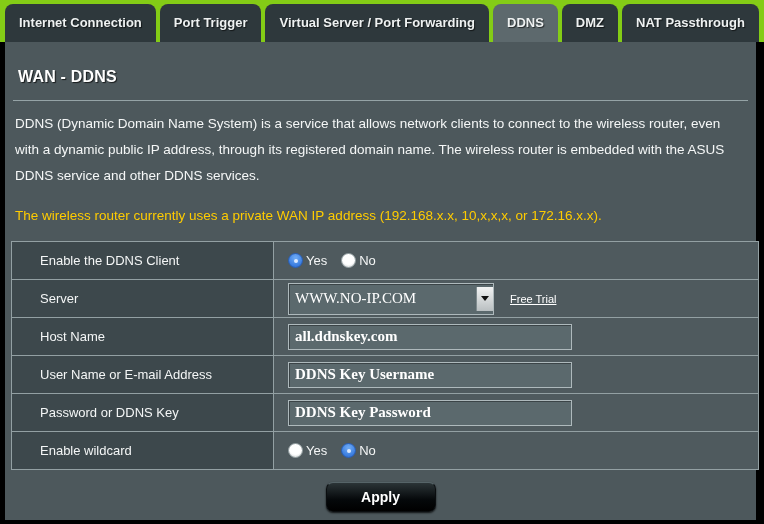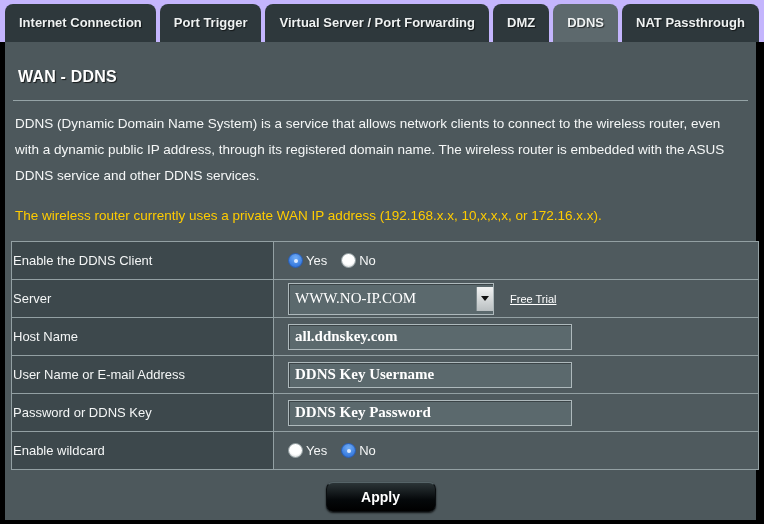--- a/index.html
+++ b/index.html
@@ -11,21 +11,21 @@
     overflow: hidden;
   }
 
   
   .tabbar {
     display: flex;
     align-items: flex-end;
     gap: 4px;
     padding: 4px 0 0 5px;
     height: 42px;
-    background: #c4b5fd;
+    background: #84cc16;
   }
   .tab {
     background: #2e383c;
     color: #eef1f1;
     font-size: 13px;
     font-weight: 600;
     padding: 0 14px;
     height: 38px;
     line-height: 38px;
     border-radius: 8px 8px 0 0;
@@ -82,21 +82,21 @@
   }
   .settings-table td {
     border: 1px solid #93a0a3;
     height: 38px;
     font-size: 13px;
     vertical-align: middle;
   }
   td.label-cell {
     background: #3d484c;
     width: 262px;
-    padding-left: 1px;
+    padding-left: 28px;
     color: #f4f6f6;
   }
   td.value-cell {
     background: #4f5a5e;
     padding-left: 14px;
   }
 
   
   .radio-group { display: flex; align-items: center; gap: 14px; }
   .radio-option { display: flex; align-items: flex-end; gap: 3px; cursor: pointer; }
@@ -196,22 +196,22 @@
     box-shadow: 0 1px 2px rgba(0,0,0,.8);
   }
 </style>
 </head>
 <body>
 
 <div class="tabbar">
   <div class="tab">Internet Connection</div>
   <div class="tab">Port Trigger</div>
   <div class="tab">Virtual Server / Port Forwarding</div>
+  <div class="tab active">DDNS</div>
   <div class="tab">DMZ</div>
-  <div class="tab active">DDNS</div>
   <div class="tab">NAT Passthrough</div>
 </div>
 
 <div class="panel">
   <div class="page-title">WAN - DDNS</div>
   <hr class="title-rule">
 
   <div class="description">DDNS (Dynamic Domain Name System) is a service that allows network clients to connect to the wireless router, even with a dynamic public IP address, through its registered domain name. The wireless router is embedded with the ASUS DDNS service and other DDNS services.</div>
 
   <div class="warning">

